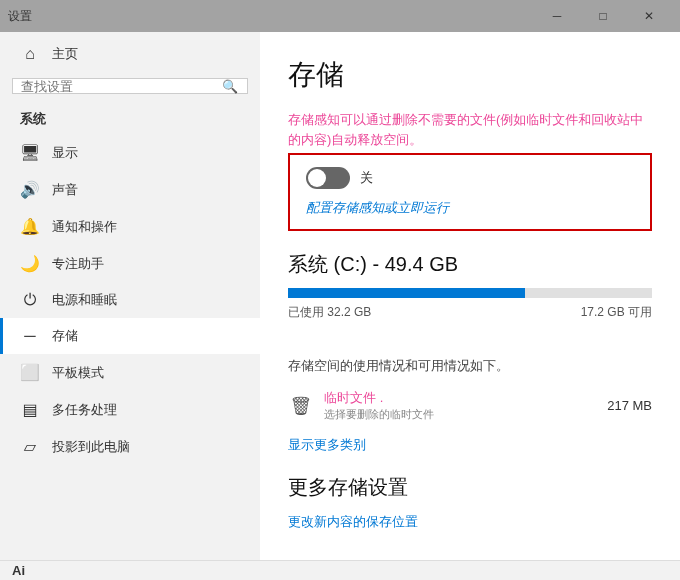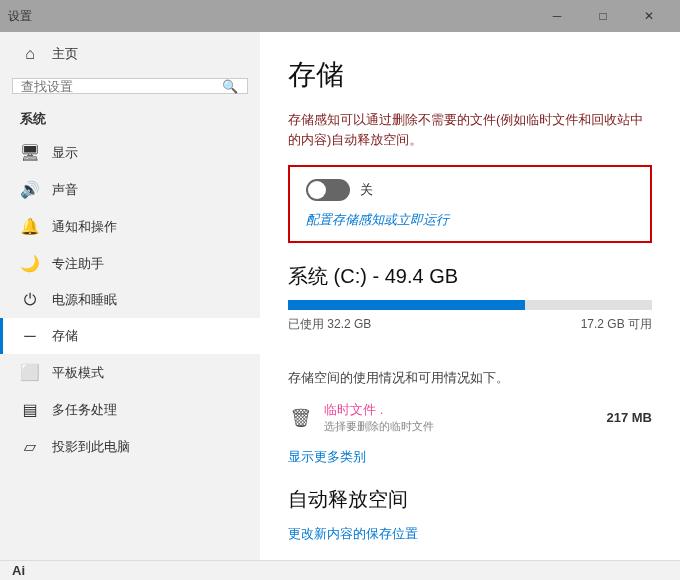--- a/index.html
+++ b/index.html
@@ -117,22 +117,22 @@
       overflow-y: auto;
     }
     .page-title {
       font-size: 28px;
       font-weight: 300;
       color: #111;
       margin-bottom: 16px;
     }
     .page-desc {
       font-size: 13px;
-      color: #7f1d1d;
-      margin-bottom: 16px;
+      color: #ec4899;
+      margin-bottom: 4px;
       line-height: 1.5;
     }
     
     .storage-sense-box {
       border: 2px solid #c00;
       padding: 12px 16px;
       margin-bottom: 20px;
       display: inline-block;
       width: 100%;
     }
@@ -232,21 +232,21 @@
       font-size: 13px;
       color: #ec4899;
     }
     .file-type-sub {
       font-size: 11px;
       color: #888;
     }
     .file-type-size {
       font-size: 13px;
       color: #333;
-      font-weight: 700;
+      font-weight: 400;
     }
 
     .show-more-link {
       color: #0078d4;
       font-size: 13px;
       cursor: pointer;
       margin-top: 8px;
       display: inline-block;
       margin-bottom: 20px;
     }
@@ -381,20 +381,20 @@
           <span>.</span>
         </div>
         <div class="file-type-sub">选择要删除的临时文件</div>
       </div>
       <div class="file-type-size">217 MB</div>
     </div>
 
     <a class="show-more-link">显示更多类别</a>
 
     
-    <h2 class="more-storage-title">自动释放空间</h2>
+    <h2 class="more-storage-title">更多存储设置</h2>
     <a class="settings-link">更改新内容的保存位置</a>
   </div>
 </div>
 
 <div class="bottom-bar">
   <span class="ai-badge">Ai</span>
 </div>
 
 </body></html>

